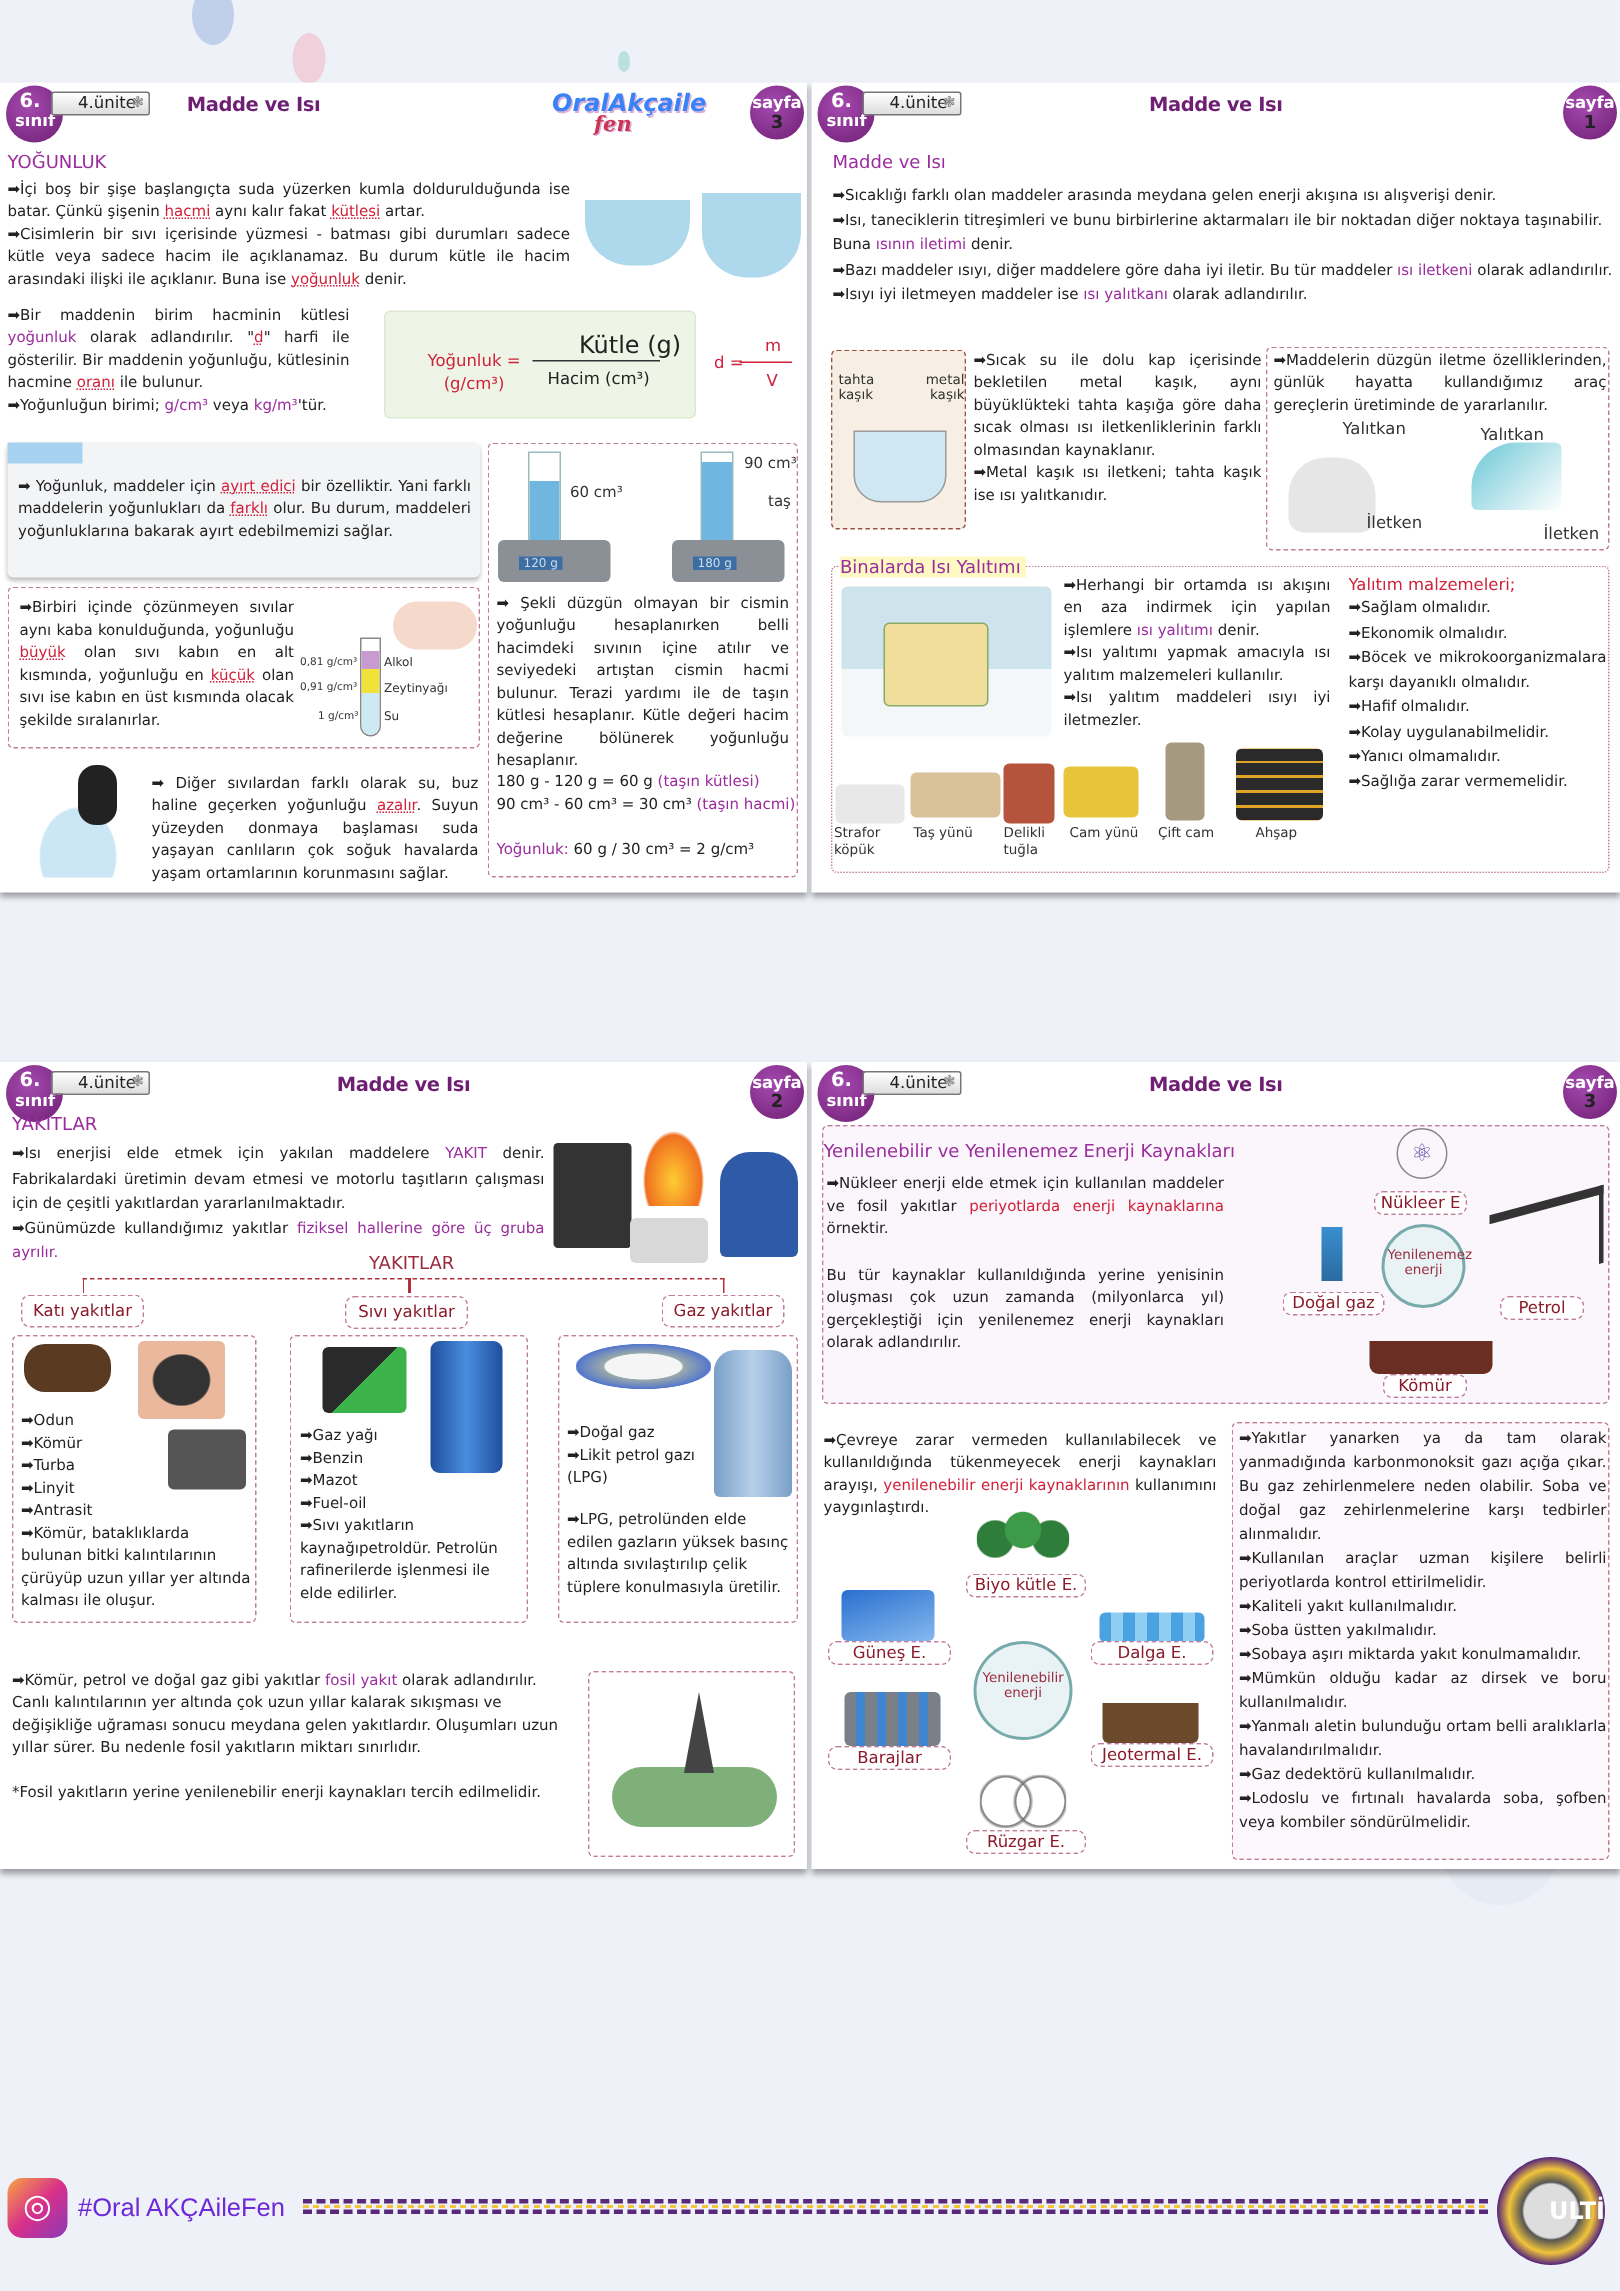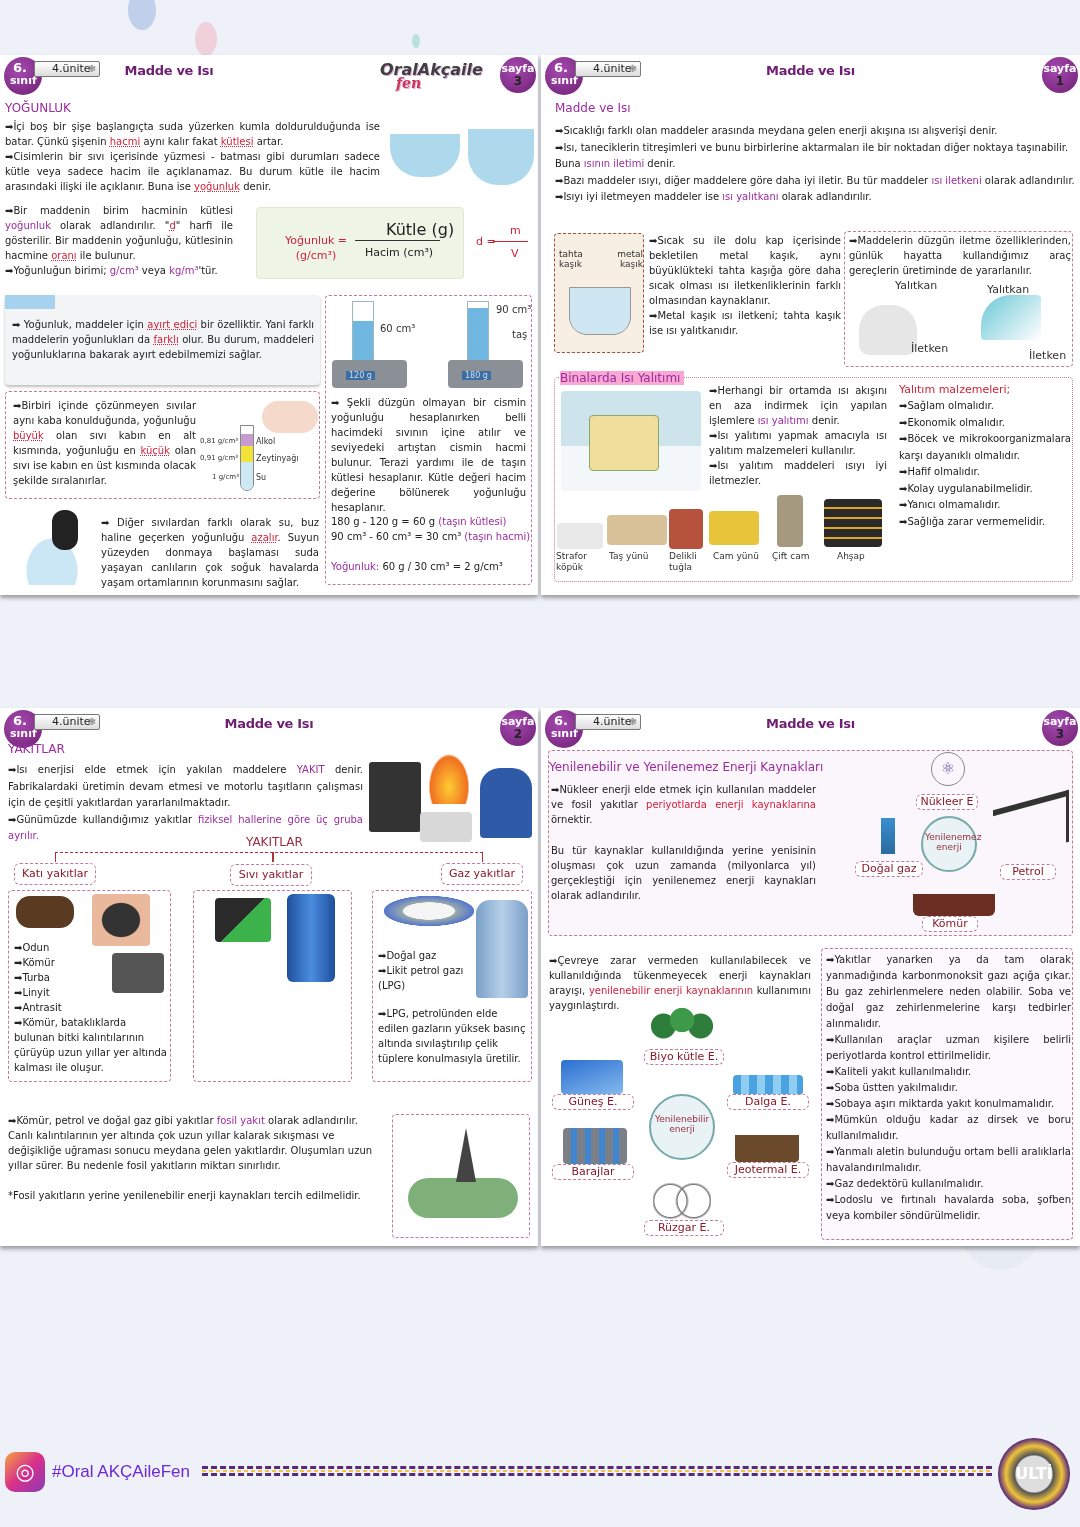--- a/index.html
+++ b/index.html
@@ -34,21 +34,21 @@
 <div class="bgdeco" style="left:128px;top:-10px;width:28px;height:40px;background:#9db5e0"></div>
 <div class="bgdeco" style="left:195px;top:22px;width:22px;height:34px;background:#f1b4c5"></div>
 <div class="bgdeco" style="left:412px;top:34px;width:8px;height:14px;background:#8fd3c8"></div>
 <div class="bgdeco" style="left:960px;top:1190px;width:80px;height:80px;background:#e0e6f2"></div>
 
 <section class="page" style="left:0;top:55px;width:538px;height:540px">
   <div class="hdr">
     <div class="sinif"><span>6.</span><span class="s">sınıf</span></div>
     <div class="unite"><span>4.ünite</span><span class="ic">❃</span></div>
     <div class="ptitle" style="right:200px">Madde ve Isı</div>
-    <div class="logo"><span style="display:inline;font-family:'DejaVu Sans',sans-serif;color:#404040;font-size:16px;margin:12px">OralAkçaile</span><span>fen</span></div>
+    <div class="logo"><span style="display:inline;font-family:'DejaVu Sans',sans-serif;color:#3b82f6;font-size:16px;margin:0">OralAkçaile</span><span>fen</span></div>
     <div class="sayfa"><span>sayfa</span><b>3</b></div>
   </div>
   <div class="h" style="left:5px;top:46px">YOĞUNLUK</div>
   <div class="t j" style="left:5px;top:64px;width:375px">
     <span>➡İçi boş bir şişe başlangıçta suda yüzerken kumla doldurulduğunda ise batar. Çünkü şişenin </span><span class="blank">hacmi</span><span> aynı kalır fakat </span><span class="blank">kütlesi</span><span> artar.</span><br>
     <span>➡Cisimlerin bir sıvı içerisinde yüzmesi - batması gibi durumları sadece kütle veya sadece hacim ile açıklanamaz. Bu durum kütle ile hacim arasındaki ilişki ile açıklanır. Buna ise </span><span class="blank">yoğunluk</span><span> denir.</span>
   </div>
   <div class="img" style="left:390px;top:60px;width:70px;height:62px;background:linear-gradient(#fff 30%,#aed8ec 30%);border-radius:0 0 30px 30px"></div>
   <div class="img" style="left:468px;top:60px;width:66px;height:70px;background:linear-gradient(#fff 20%,#aed8ec 20%);border-radius:0 0 30px 30px"></div>
   <div class="t j" style="left:5px;top:148px;width:228px">
@@ -134,21 +134,21 @@
   <div class="box" style="left:303px;top:176px;width:229px;height:136px"></div>
   <div class="t j" style="left:308px;top:178px;width:222px">➡Maddelerin düzgün iletme özelliklerinden, günlük hayatta kullandığımız araç gereçlerin üretiminde de yararlanılır.</div>
   <div class="img" style="left:318px;top:250px;width:58px;height:50px;background:#e6e6e6;border-radius:25px 25px 10px 10px"></div>
   <div class="lbl" style="left:354px;top:224px;font-size:11px">Yalıtkan</div>
   <div class="lbl" style="left:370px;top:287px;font-size:11px">İletken</div>
   <div class="img" style="left:440px;top:240px;width:60px;height:45px;background:linear-gradient(135deg,#6bc7d6,#fff);border-radius:30px 4px 4px 4px"></div>
   <div class="lbl" style="left:446px;top:228px;font-size:11px">Yalıtkan</div>
   <div class="lbl" style="left:488px;top:294px;font-size:11px">İletken</div>
 
   <div class="box" style="left:13px;top:322px;width:519px;height:205px;border-style:dotted"></div>
-  <div class="h" style="left:19px;top:316px;background:#f9a8d4;padding-right:4px">Binalarda Isı Yalıtımı</div>
+  <div class="h" style="left:19px;top:316px;background:#fef9c3;padding-right:4px">Binalarda Isı Yalıtımı</div>
   <div class="img" style="left:20px;top:336px;width:140px;height:100px;background:linear-gradient(#cde4ec 55%,#f4f7fa 55%)"></div>
   <div style="position:absolute;left:48px;top:360px;width:70px;height:56px;background:#f1dd9c;border:1px solid #8a6;border-radius:4px"></div>
   <div class="t j" style="left:168px;top:328px;width:178px">
     <span>➡Herhangi bir ortamda ısı akışını en aza indirmek için yapılan işlemlere </span><span class="pur">ısı yalıtımı</span><span> denir.</span><br>
     <span>➡Isı yalıtımı yapmak amacıyla ısı yalıtım malzemeleri kullanılır.</span><br><span>➡Isı yalıtım maddeleri ısıyı iyi iletmezler.</span>
   </div>
   <div>
     <div class="img" style="left:16px;top:468px;width:46px;height:26px;background:#e8e8e8"></div>
     <div class="lbl" style="left:15px;top:496px;width:40px;line-height:11px">Strafor köpük</div>
     <div class="img" style="left:66px;top:460px;width:60px;height:30px;background:#d9c29a"></div>
@@ -208,20 +208,27 @@
     <div>➡Kömür</div>
     <div>➡Turba</div>
     <div>➡Linyit</div>
     <div>➡Antrasit</div>
     <div>➡Kömür, bataklıklarda bulunan bitki kalıntılarının çürüyüp uzun yıllar yer altında kalması ile oluşur.</div>
   </div>
 
   <div class="box" style="left:193px;top:182px;width:159px;height:192px"></div>
   <div class="img" style="left:215px;top:190px;width:56px;height:44px;background:linear-gradient(135deg,#2a2a2a 50%,#3bb34a 50%)"></div>
   <div class="img" style="left:287px;top:186px;width:48px;height:88px;background:linear-gradient(90deg,#1e4f9c,#4b8de0,#1e4f9c);border-radius:6px"></div>
+  <div class="t" style="left:200px;top:242px;width:148px">
+    <div>➡Gaz yağı</div>
+    <div>➡Benzin</div>
+    <div>➡Mazot</div>
+    <div>➡Fuel-oil</div>
+    <div>➡Sıvı yakıtların kaynağıpetroldür. Petrolün rafinerilerde işlenmesi ile elde edilirler.</div>
+  </div>
 
   <div class="box" style="left:372px;top:182px;width:160px;height:192px"></div>
   <div class="img" style="left:384px;top:188px;width:90px;height:30px;background:radial-gradient(ellipse,#f5f5f5 40%,#9aa 42%,#5577cc 70%,transparent 72%)"></div>
   <div class="img" style="left:476px;top:192px;width:52px;height:98px;background:linear-gradient(90deg,#7a9fc7,#b7d0ea,#7a9fc7);border-radius:14px 14px 4px 4px"></div>
   <div class="t" style="left:378px;top:240px;width:100px">
     <div>➡Doğal gaz</div>
     <div>➡Likit petrol gazı (LPG)</div>
   </div>
   <div class="t" style="left:378px;top:298px;width:150px">➡LPG, petrolünden elde edilen gazların yüksek basınç altında sıvılaştırılıp çelik tüplere konulmasıyla üretilir.</div>
 
@@ -285,14 +292,14 @@
     <div>➡Yanmalı aletin bulunduğu ortam belli aralıklarla havalandırılmalıdır.</div>
     <div>➡Gaz dedektörü kullanılmalıdır.</div>
     <div>➡Lodoslu ve fırtınalı havalarda soba, şofben veya kombiler söndürülmelidir.</div>
   </div>
 </section>
 
 <footer style="position:absolute;left:0;top:1440px;width:1080px;height:70px">
   <div style="position:absolute;left:5px;top:12px;width:40px;height:40px;border-radius:10px;background:linear-gradient(135deg,#f7a541,#d8308a,#8a3ab9);color:#fff;text-align:center;line-height:40px;font-size:22px">◎</div>
   <div style="position:absolute;left:52px;top:22px;font-family:'Liberation Sans',sans-serif;font-size:17px;color:#6d28d9">#Oral AKÇAileFen</div>
   <div style="position:absolute;left:202px;top:26px;width:790px;height:10px;border-top:3px dashed #5a2a7a;border-bottom:3px dashed #5a2a7a;background:repeating-linear-gradient(90deg,#f1c43a 0 4px,transparent 4px 7px) center/100% 2px no-repeat"></div>
-  <div style="position:absolute;left:998px;top:-2px;width:72px;height:72px;border-radius:50%;background:radial-gradient(circle,#ddd 35%,#555 38%,#f1c43a 55%,#5a2a7a 70%);color:#fff;font-weight:bold;text-align:center;line-height:72px;font-size:16px">ULTİ</div>
+  <div style="position:absolute;left:998px;top:-2px;width:72px;height:72px;border-radius:50%;background:radial-gradient(circle,#ddd 35%,#555 38%,#f1c43a 55%,#5a2a7a 70%);color:#fff;font-weight:bold;text-align:right;line-height:72px;font-size:16px">ULTİ</div>
 </footer>
 
 </body></html>

